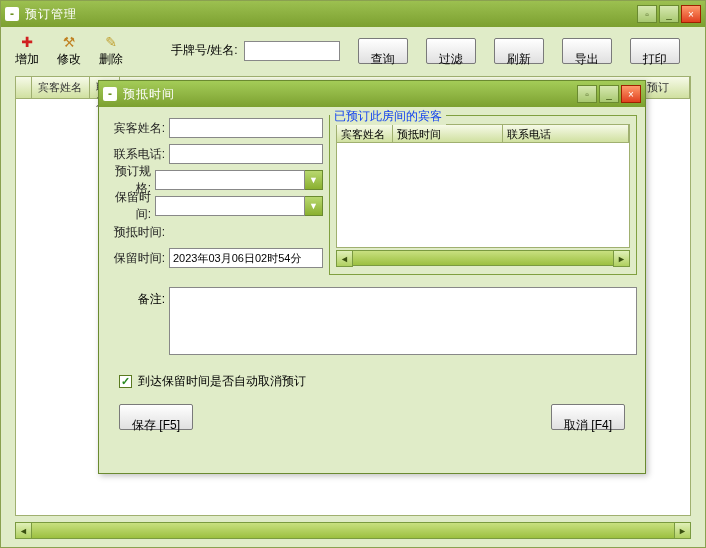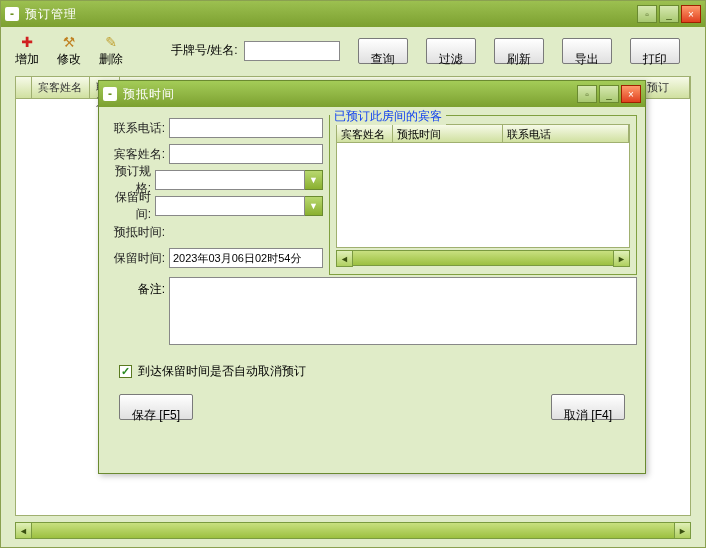--- a/index.html
+++ b/index.html
@@ -44,21 +44,21 @@
 .combo-btn { width: 18px; height: 20px; background: linear-gradient(#b8d870,#8ab030); border:1px solid #6a8a30; border-left:none; display:flex;align-items:center;justify-content:center;color:#fff;font-size:9px;cursor:pointer;}
 
 .right-pane { flex: 1; }
 .fieldset { border: 1px solid #80a040; position: relative; padding: 8px 6px 6px 6px; height: 160px; }
 .fieldset .legend { position: absolute; top: -8px; left: 0; background: #e0ecc8; padding: 0 4px; color: #1040f0; font-size: 12px; }
 .mini-grid { background: #fff; border: 1px solid #a0b070; height: 124px; }
 .mini-grid .mg-head { height: 18px; background: linear-gradient(#f6fae8,#d0e0a0); border-bottom:1px solid #a0b070; display:flex; }
 .mg-head div { border-right:1px solid #a0b070; font-size:11px; padding:2px 4px; }
 .mgh0{width:56px;} .mgh1{width:110px;} .mgh2{flex:1;}
 .mini-scroll { display:flex; height:16px; margin-top:2px; }
-.remark-area { display:flex; margin-top:2px; }
+.remark-area { display:flex; margin-top:12px; }
 .remark-area label { width:62px; text-align:right; padding-right:4px; padding-top:4px; font-size:12px; }
 .remark-area textarea { flex:1; height:68px; border:1px solid #888; resize:none; font-size:11px; padding:2px; }
 
 .chk-row { display:flex; align-items:center; gap:6px; margin: 18px 0 0 12px; font-size:12px; }
 .chk { width:13px; height:13px; border:1px solid #5a7a20; background:#fff; display:flex; align-items:center; justify-content:center; color:#2a8a20; font-size:11px; font-weight:bold; cursor:pointer;}
 .dlg-foot { display:flex; justify-content:space-between; margin-top: 14px; padding: 0 12px; }
 </style>
 </head>
 <body>
 
@@ -117,25 +117,25 @@
     <div class="tb-title">预抵时间</div>
     <div class="tb-btn">▫</div>
     <div class="tb-btn">_</div>
     <div class="tb-btn red">×</div>
   </div>
   <div class="dlg-body">
 
     <div class="form-area">
       <div class="left-form">
         <div class="frow">
-          <label>联系电话:</label>
+          <label>宾客姓名:</label>
           <input class="finput" value="" style="">
         </div>
         <div class="frow">
-          <label>宾客姓名:</label>
+          <label>联系电话:</label>
           <input class="finput" value="" style="">
         </div>
         <div class="frow">
           <label>预订规格:</label>
           <div class="combo">
             <input class="finput" value="" style="">
             <div class="combo-btn">▼</div>
           </div>
         </div>
         <div class="frow">

